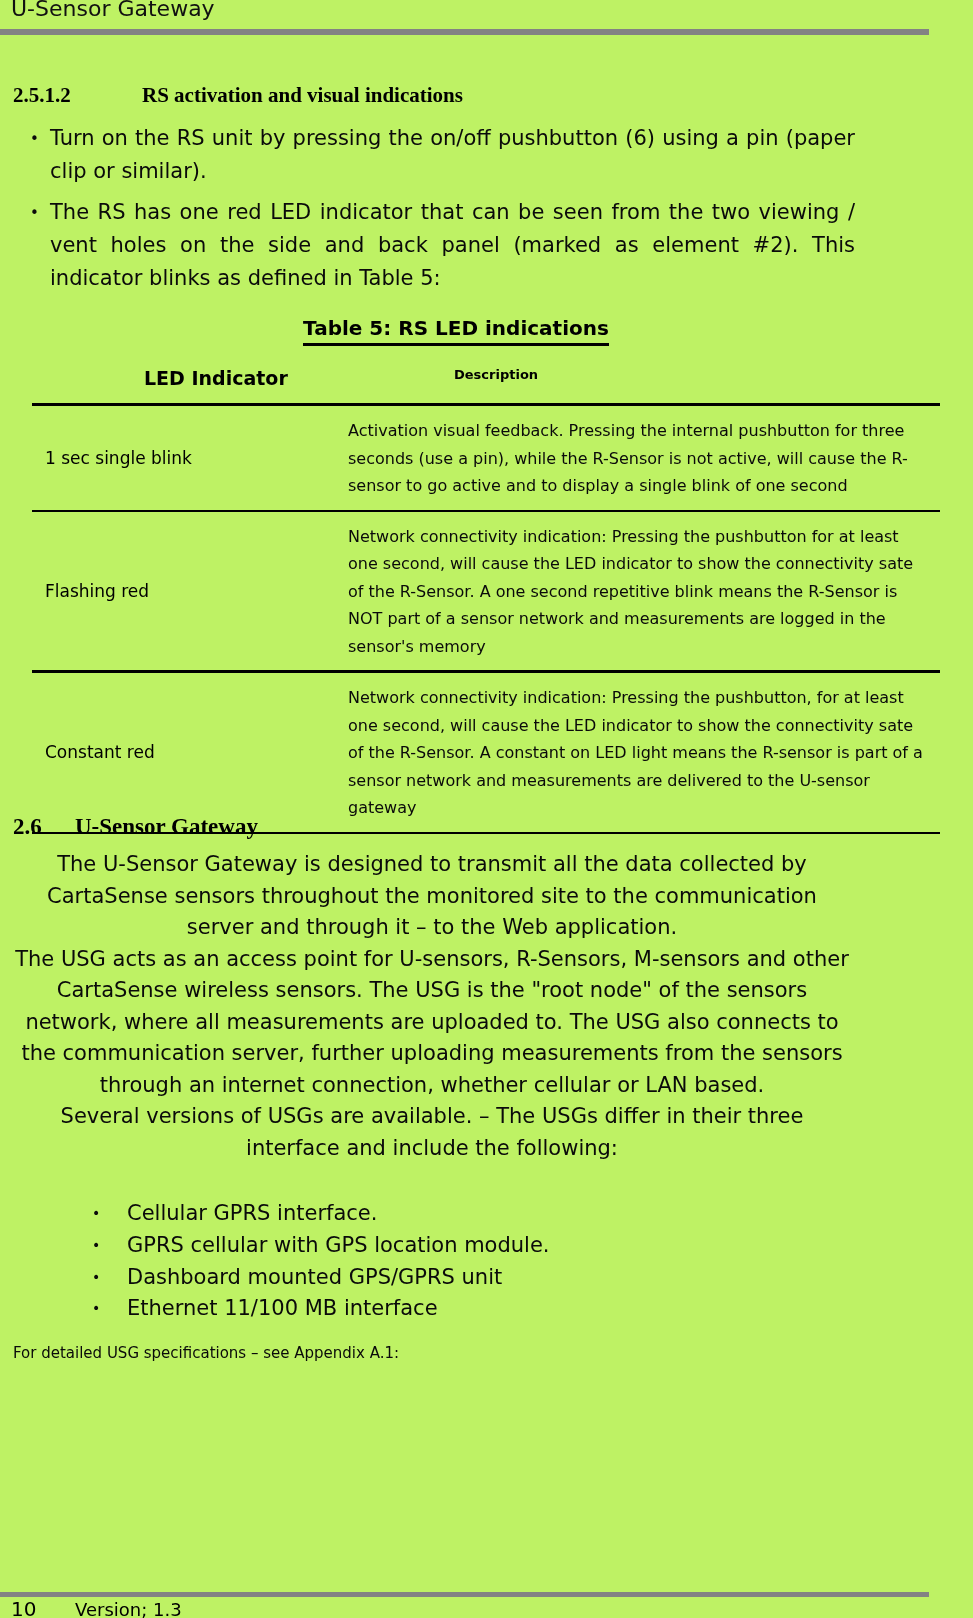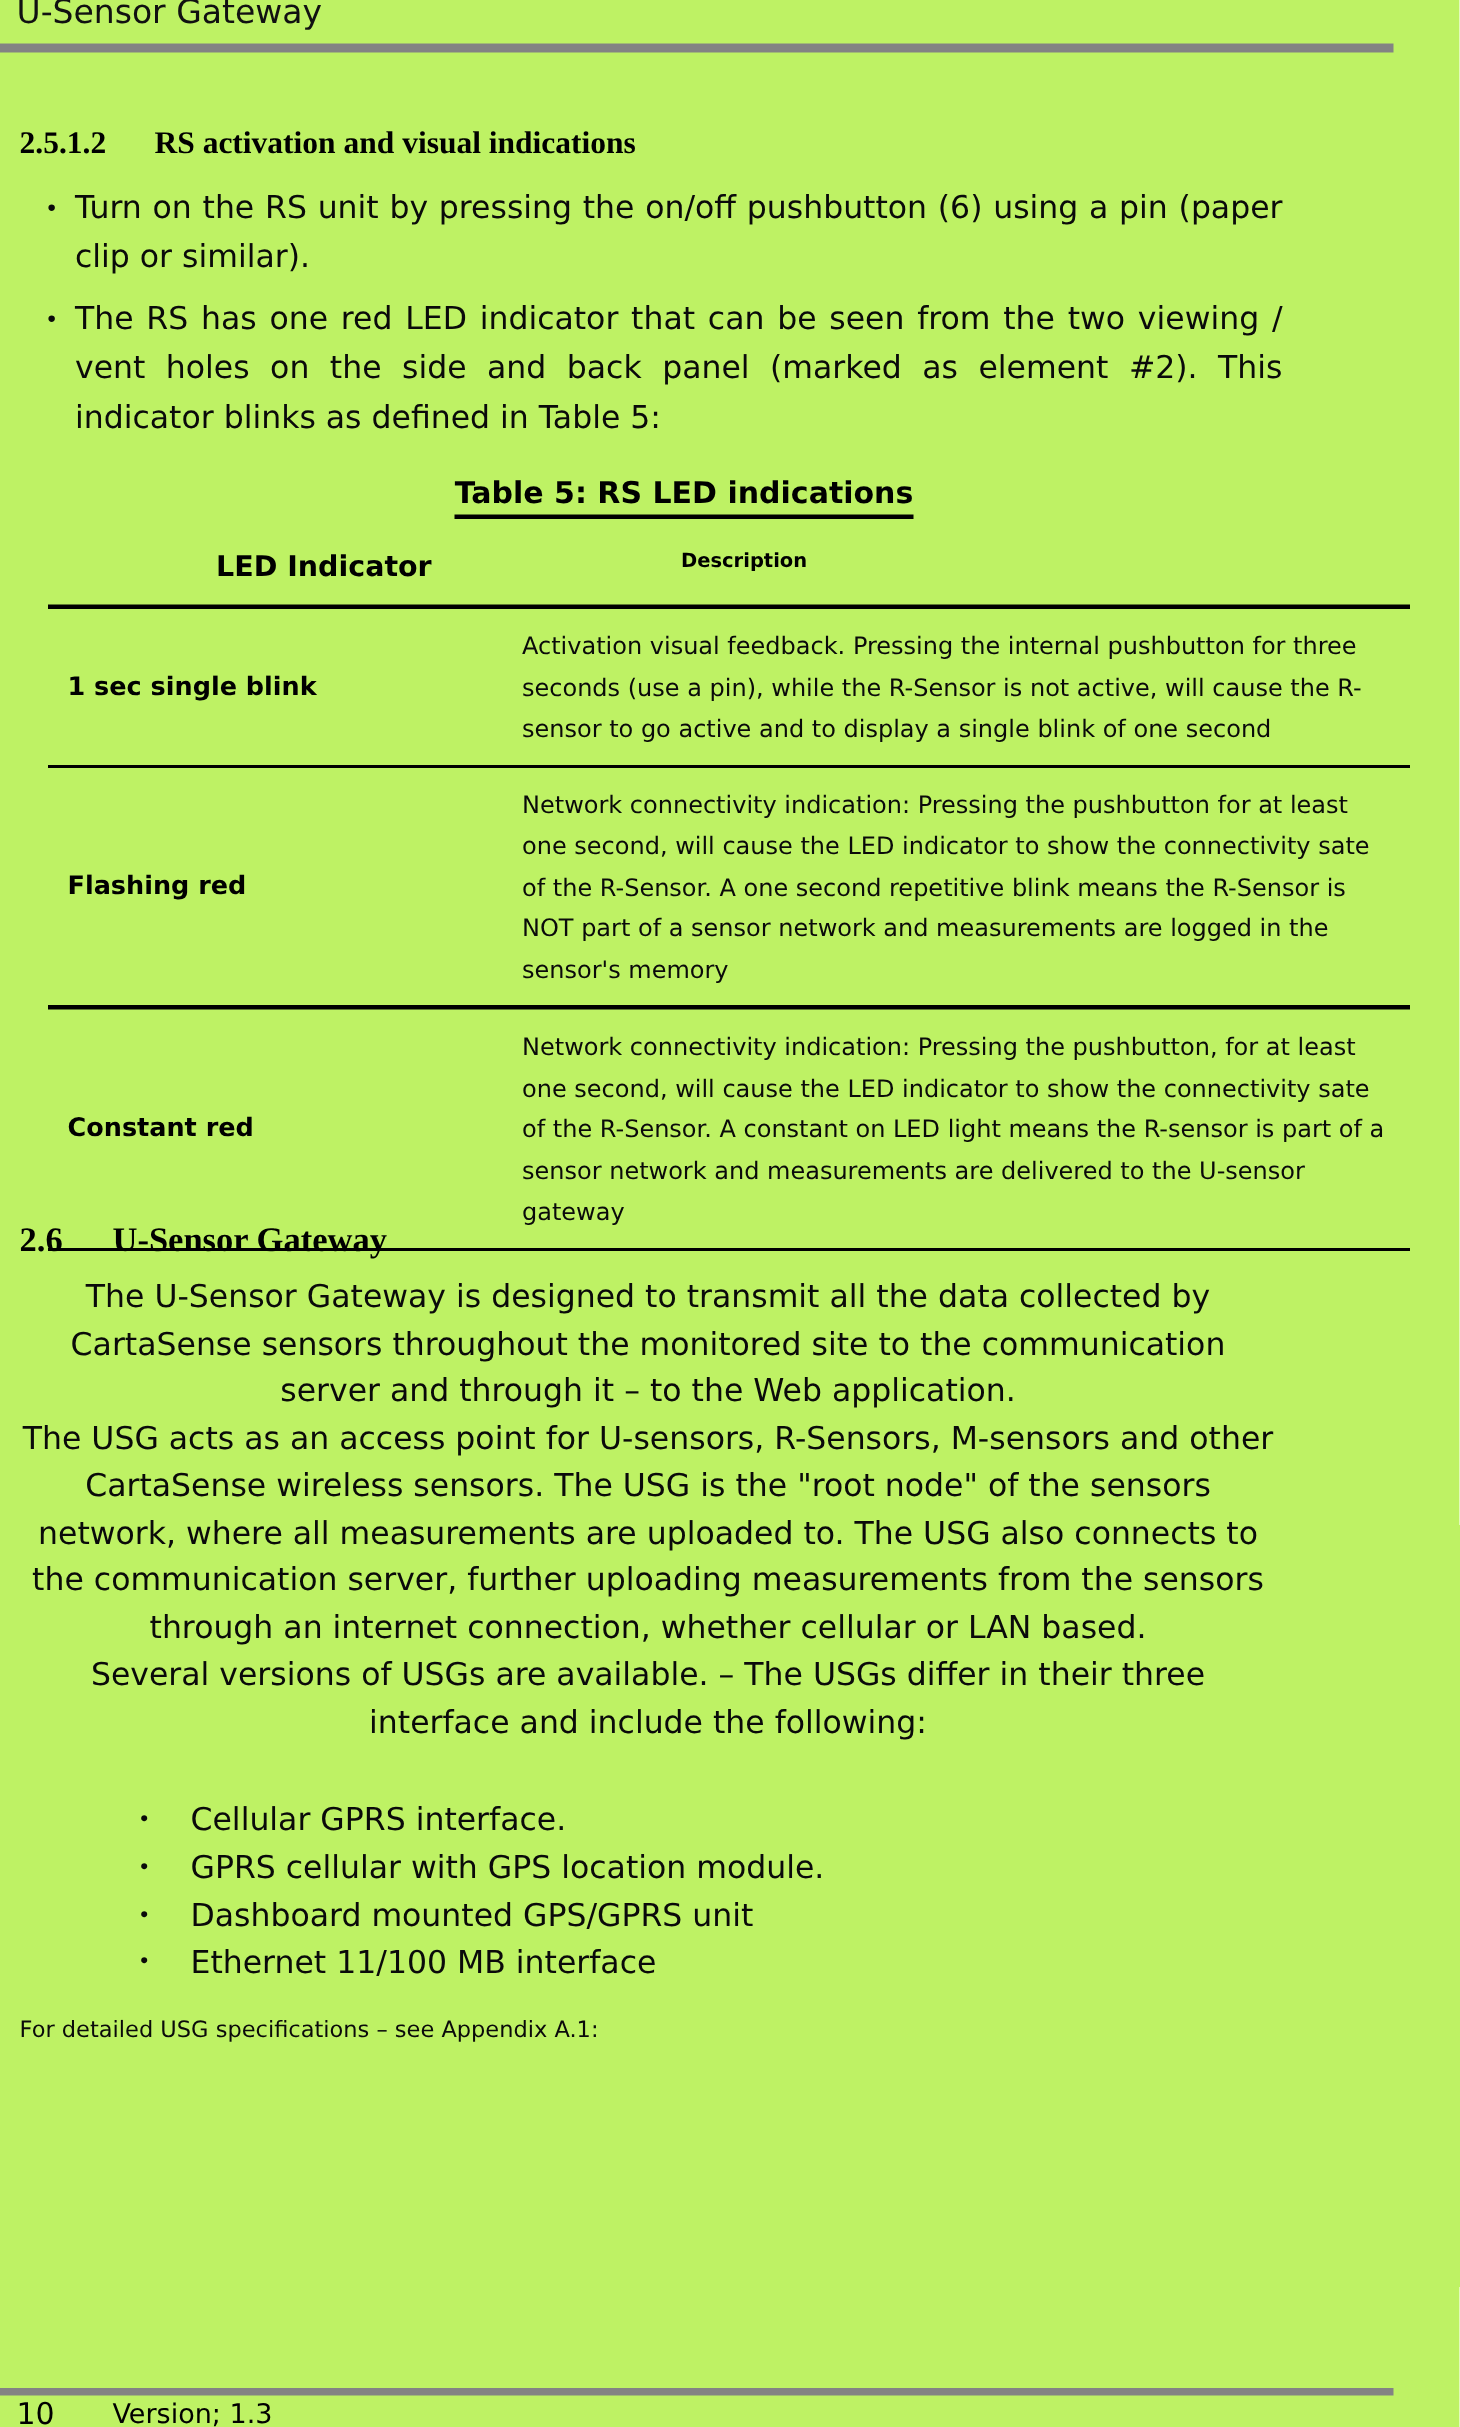--- a/index.html
+++ b/index.html
@@ -17,21 +17,21 @@
   .hdr-rule {
     position:absolute; left:0; top:29px; width:929px; height:6px;
     background:#838383;
   }
   
   .sec-head {
     position:absolute; left:13px;
     font-family:"Liberation Serif","DejaVu Serif",serif;
     font-weight:bold; color:#000; display:flex;
   }
-  .sec-head.h2512 { top:83px; font-size:21px; }
+  .sec-head.h2512 { top:83px; font-size:21px;gap:39px; }
   .sec-head.h26   { top:814px; font-size:23px; }
   .h2512 .sec-num { width:90px; }
   .h26   .sec-num { width:62px; }
   
   .blist1 { position:absolute; left:30px; top:122px; width:825px;
             list-style:none; margin:0; padding:0; }
   .blist1 li { position:relative; padding-left:20px; width:805px;
                text-align:justify; font-size:21px; line-height:33px;
                margin-bottom:8px; color:#0a0a0a; }
   .blist1 .blt { position:absolute; left:0; top:1px; font-size:15px; }
@@ -44,21 +44,21 @@
   .tbl-head { position:relative; height:46px; border-bottom:3px solid #000; }
   .tbl-head .c1 { position:absolute; left:112px; top:10px;
                   font-weight:bold; font-size:19px; }
   .tbl-head .c2 { position:absolute; left:422px; top:10px;
                   font-weight:bold; font-size:13px;text-align:right; }
   .trow { display:flex; }
   .trow.b2 { border-bottom:2px solid #000; }
   .trow.b3 { border-bottom:3px solid #000; }
   .tcell-ind { width:303px; flex:0 0 303px; padding-left:13px;
                display:flex; align-items:center;
-               font-weight:bold; font-size:17px; }
+               font-weight:normal; font-size:17px; }
   .tcell-desc { flex:1; padding:11px 16px 10px 0;
                 font-size:16px; line-height:27.5px; color:#0a0a0a; }
   
   .paras { position:absolute; left:13px; top:849px; width:838px;
            font-size:21px; line-height:31.5px; color:#0a0a0a;text-align:center; }
   .paras p { margin:0; }
   .blist2 { position:absolute; left:92px; top:1198px; width:760px;
             list-style:none; margin:0; padding:0; }
   .blist2 li { position:relative; padding-left:35px; font-size:21px;
                line-height:31.8px; color:#0a0a0a; }

